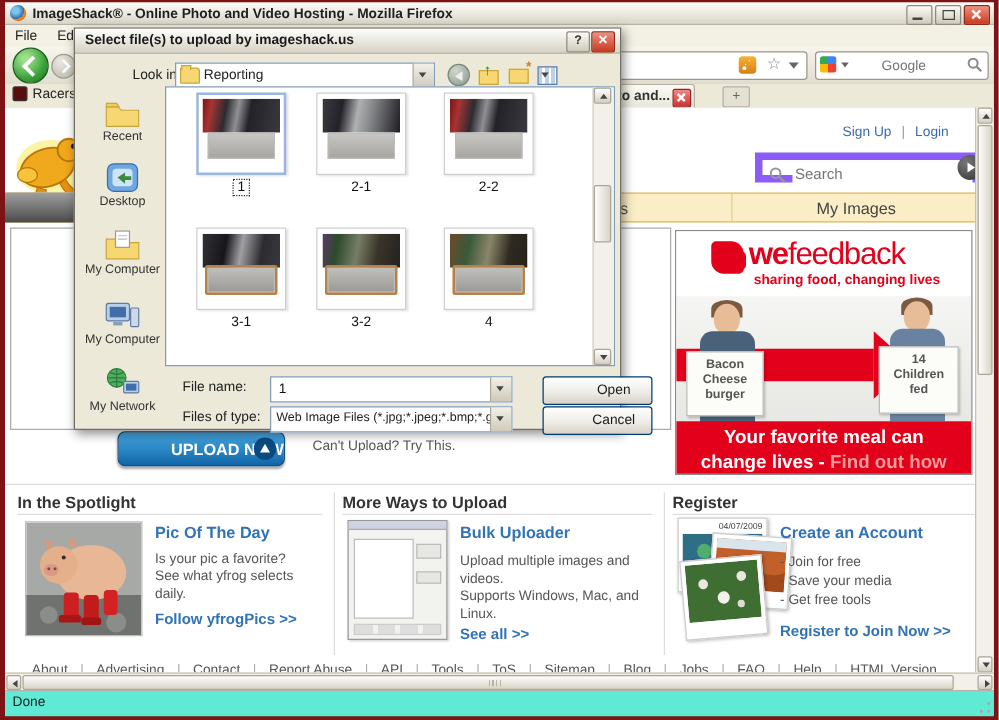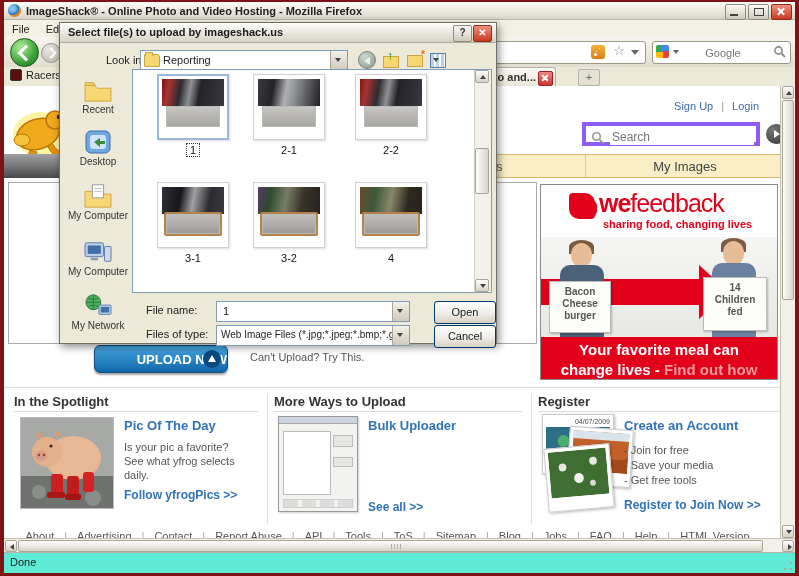--- a/index.html
+++ b/index.html
@@ -63,21 +63,21 @@
   #statusbar{position:absolute;left:0;top:550px;width:100%;height:20px;background:#5eead4;border-top:1px solid #b7b3a6;font-size:11px;color:#222;}
   #statusbar .stext{position:absolute;left:6px;top:3px;}
   .grip{position:absolute;right:1px;bottom:1px;width:12px;height:12px;background:
     radial-gradient(circle at 9px 3px,#aaa 1px,transparent 1.5px),
     radial-gradient(circle at 9px 9px,#aaa 1px,transparent 1.5px),
     radial-gradient(circle at 3px 9px,#aaa 1px,transparent 1.5px);}
   
   .froglogo{position:absolute;left:4px;top:2px;}
   .slinks{position:absolute;right:22px;top:14px;font-size:11px;color:#3b6cb0;display:flex;gap:8px;}
   .slinks .sep{color:#999;}
-  .issearch{position:absolute;left:578px;top:36px;width:178px;height:24px;border:4px solid #8b5cf6;background:#fff;box-sizing:border-box;}
+  .issearch{position:absolute;left:600px;top:36px;width:178px;height:24px;border:6px solid #8b5cf6;background:#fff;box-sizing:border-box;}
   .issearch input{position:absolute;left:24px;top:3px;width:140px;border:none;outline:none;font-size:12px;color:#999;font-family:"Liberation Sans",sans-serif;}
   .ismag{position:absolute;left:5px;top:5px;}
   .gobtn{position:absolute;left:762px;top:38px;width:20px;height:20px;border-radius:50%;background:radial-gradient(circle at 35% 30%,#777,#333);}
   .gobtn::after{content:"";position:absolute;left:8px;top:6px;width:0;height:0;border-top:4px solid transparent;border-bottom:4px solid transparent;border-left:6px solid #fff;}
   .tabbar{position:absolute;left:0;top:68px;width:781px;height:24px;background:#fbeec6;border-top:1px solid #d9b96a;border-bottom:1px solid #d9b96a;box-sizing:border-box;}
   .tabbar .vdiv{position:absolute;left:581px;top:0;width:1px;height:100%;background:#e3cd93;}
   .tabbar .partial{position:absolute;left:492px;top:4px;font-size:13px;color:#555;}
   .tabbar .myimages{position:absolute;left:582px;width:198px;text-align:center;top:4px;font-size:13px;color:#444;}
   .tabdark{position:absolute;left:0;top:68px;width:64px;height:24px;background:linear-gradient(#a0a0a0,#4a4a4a);}
   .formpanel{position:absolute;left:4px;top:96px;width:529px;height:162px;background:#fff;border:1px solid #aaa;box-sizing:border-box;}
@@ -168,21 +168,21 @@
   .orange .tp{border:2px solid #b5824a;border-radius:2px;top:25px;left:2px;right:2px;bottom:1px;background:linear-gradient(#c2c0bd,#9a9895);}
   .c1 .tg,.c3 .tg{background:linear-gradient(100deg,#7a1515 0%,#a83333 12%,#2c2b31 30%,#8f9094 45%,#232228 60%,#3a3940 100%);}
   .c2 .tg{background:linear-gradient(100deg,#3a3a40 0%,#232228 25%,#aeb0b2 45%,#8a8c8e 60%,#1e1d22 100%);}
   .c4 .tg{background:linear-gradient(100deg,#303036 0%,#17161b 30%,#9fa0a2 50%,#2c2b30 75%,#3a3940 100%);}
   .c5 .tg{background:linear-gradient(100deg,#5a3a6a 0%,#2c4a2c 20%,#777d66 45%,#3a3328 70%,#24231f 100%);}
   .c6 .tg{background:linear-gradient(100deg,#6a4a2a 0%,#3a5a3a 25%,#8a8668 50%,#2f2a20 75%,#26211a 100%);}
   .fname{display:inline-block;font-size:11px;color:#111;margin-top:2px;padding:0 3px;}
   .sel .fname{outline:1px dotted #333;background:#fff;}
   
   .drow-label{position:absolute;left:86px;font-size:11px;color:#222;}
-  .dlgbtn{position:absolute;left:374px;width:60px;height:21px;border:1px solid #003c74;border-radius:3px;background:linear-gradient(#ffffff,#ecebe5 60%,#d8d0c4);font-size:11px;color:#1a1a1a;text-align:center;line-height:20px;}
+  .dlgbtn{position:absolute;left:374px;width:60px;height:21px;border:1px solid #003c74;border-radius:3px;background:linear-gradient(#ffffff,#ecebe5 60%,#d8d0c4);font-size:11px;color:#1a1a1a;text-align:center;line-height:20px;padding-left:26px;}
   .fninput{position:absolute;left:4px;top:2px;width:150px;border:none;outline:none;font-size:11px;font-family:"Liberation Sans",sans-serif;color:#111;}
   .ml{white-space:pre-line;}
 </style>
 </head>
 <body>
 
 <div id="screen">
   <div id="fxwin">
 
     <div id="titlebar">
@@ -341,20 +341,24 @@
       <div class="colhead" style="left:270px;">More Ways to Upload</div>
       <div class="colrule" style="left:270px;width:248px;"></div>
       <div class="bulkshot">
         <div class="bt"></div>
         <div class="bw"></div>
         <div class="br1"></div>
         <div class="br2"></div>
         <div class="bb"></div>
       </div>
       <div class="secttitle" style="left:364px;top:332px;">Bulk Uploader</div>
+      <div class="sectbody ml" style="left:364px;top:356px;">Upload multiple images and
+videos.
+Supports Windows, Mac, and
+Linux.</div>
       <div class="sectlink" style="left:364px;top:414px;">See all &gt;&gt;</div>
 
       <div class="colhead" style="left:534px;">Register</div>
       <div class="colrule" style="left:534px;width:246px;"></div>
       <div class="polas">
         <div class="pcard" style="left:0;top:0;width:72px;height:60px;">
           <div class="pdate">04/07/2009</div>
           <svg class="pimg" height="42" viewBox="0 0 66 42" preserveAspectRatio="none">
               <rect width="66" height="42" fill="#2e6f86"></rect>
               <circle cx="18" cy="14" r="6" fill="#4fae6e"></circle>

